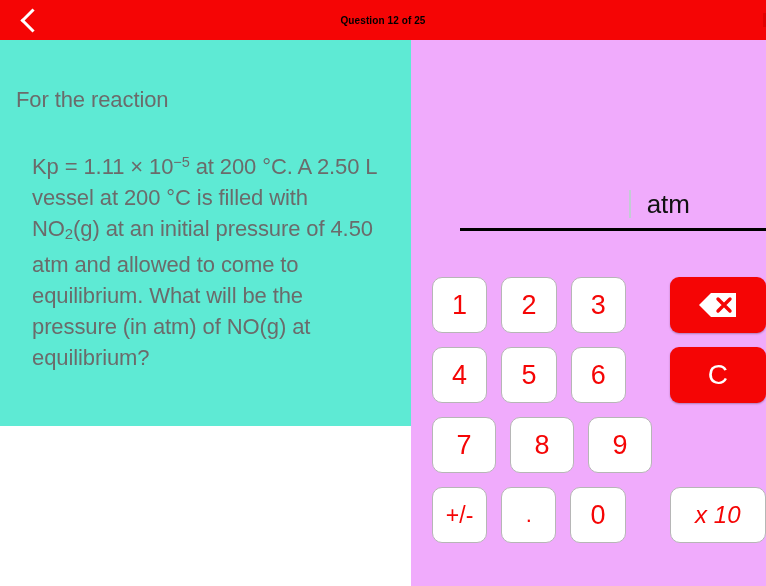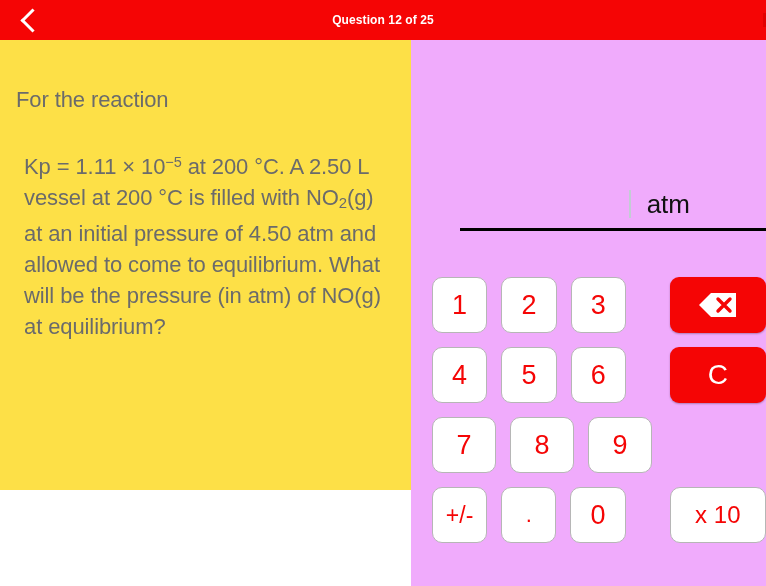--- a/index.html
+++ b/index.html
@@ -45,43 +45,43 @@
   }
   .chevron-left {
     display: block;
     width: 14px;
     height: 14px;
     border-left: 3px solid #ffffff;
     border-bottom: 3px solid #ffffff;
     transform: rotate(45deg);
   }
   .header-title {
-    color: #ffffff;
-    font-size: 12px;
+    color: #000000;
+    font-size: 10px;
     font-weight: bold;
     letter-spacing: 0.1px;
     text-align: center;
   }
   .header-right-sliver {
     position: absolute;
     right: 0;
     top: 13px;
     width: 3px;
     height: 14px;
     background: #e20000;
   }
 
   
   .left-panel {
     position: absolute;
     top: 40px;
     left: 0;
     width: 411px;
-    height: 450px;
-    background: #fde047;
+    height: 386px;
+    background: #5eead4;
     box-sizing: border-box;
     padding: 44px 16px 0 16px;
   }
   .right-panel {
     position: absolute;
     top: 40px;
     left: 411px;
     width: 355px;
     height: 546px;
     background: #f0abfc;
@@ -89,21 +89,21 @@
 
   
   .q-line {
     color: #6b6b6b;
     font-size: 22px;
     line-height: 31px;
     letter-spacing: -0.1px;
   }
   .q-intro { margin: 0 0 32px 0; }
   .q-equation { margin: 0 0 32px 0; white-space: nowrap; }
-  .q-body { margin: 8px; }
+  .q-body { margin: 16px; }
   sub { font-size: 0.68em; vertical-align: -0.22em; }
   sup { font-size: 0.66em; vertical-align: 0.46em; }
 
   
   .answer-area {
     position: absolute;
     top: 140px;
     left: 49px;
     width: 320px;
     height: 50px;
@@ -164,20 +164,21 @@
   }
   .key.dot { font-size: 22px; }
   .key.sign { font-size: 23px; }
   .key.exp {
     width: 112px;
     margin-left: 30px;
     margin-right: 0;
     font-size: 24px;
     white-space: nowrap;
     overflow: hidden;
+    font-style: italic;
   }
   .action-key {
     width: 112px;
     height: 56px;
     margin-left: 30px;
     background: #f50505;
     border: none;
     border-radius: 9px;
     display: flex;
     align-items: center;

